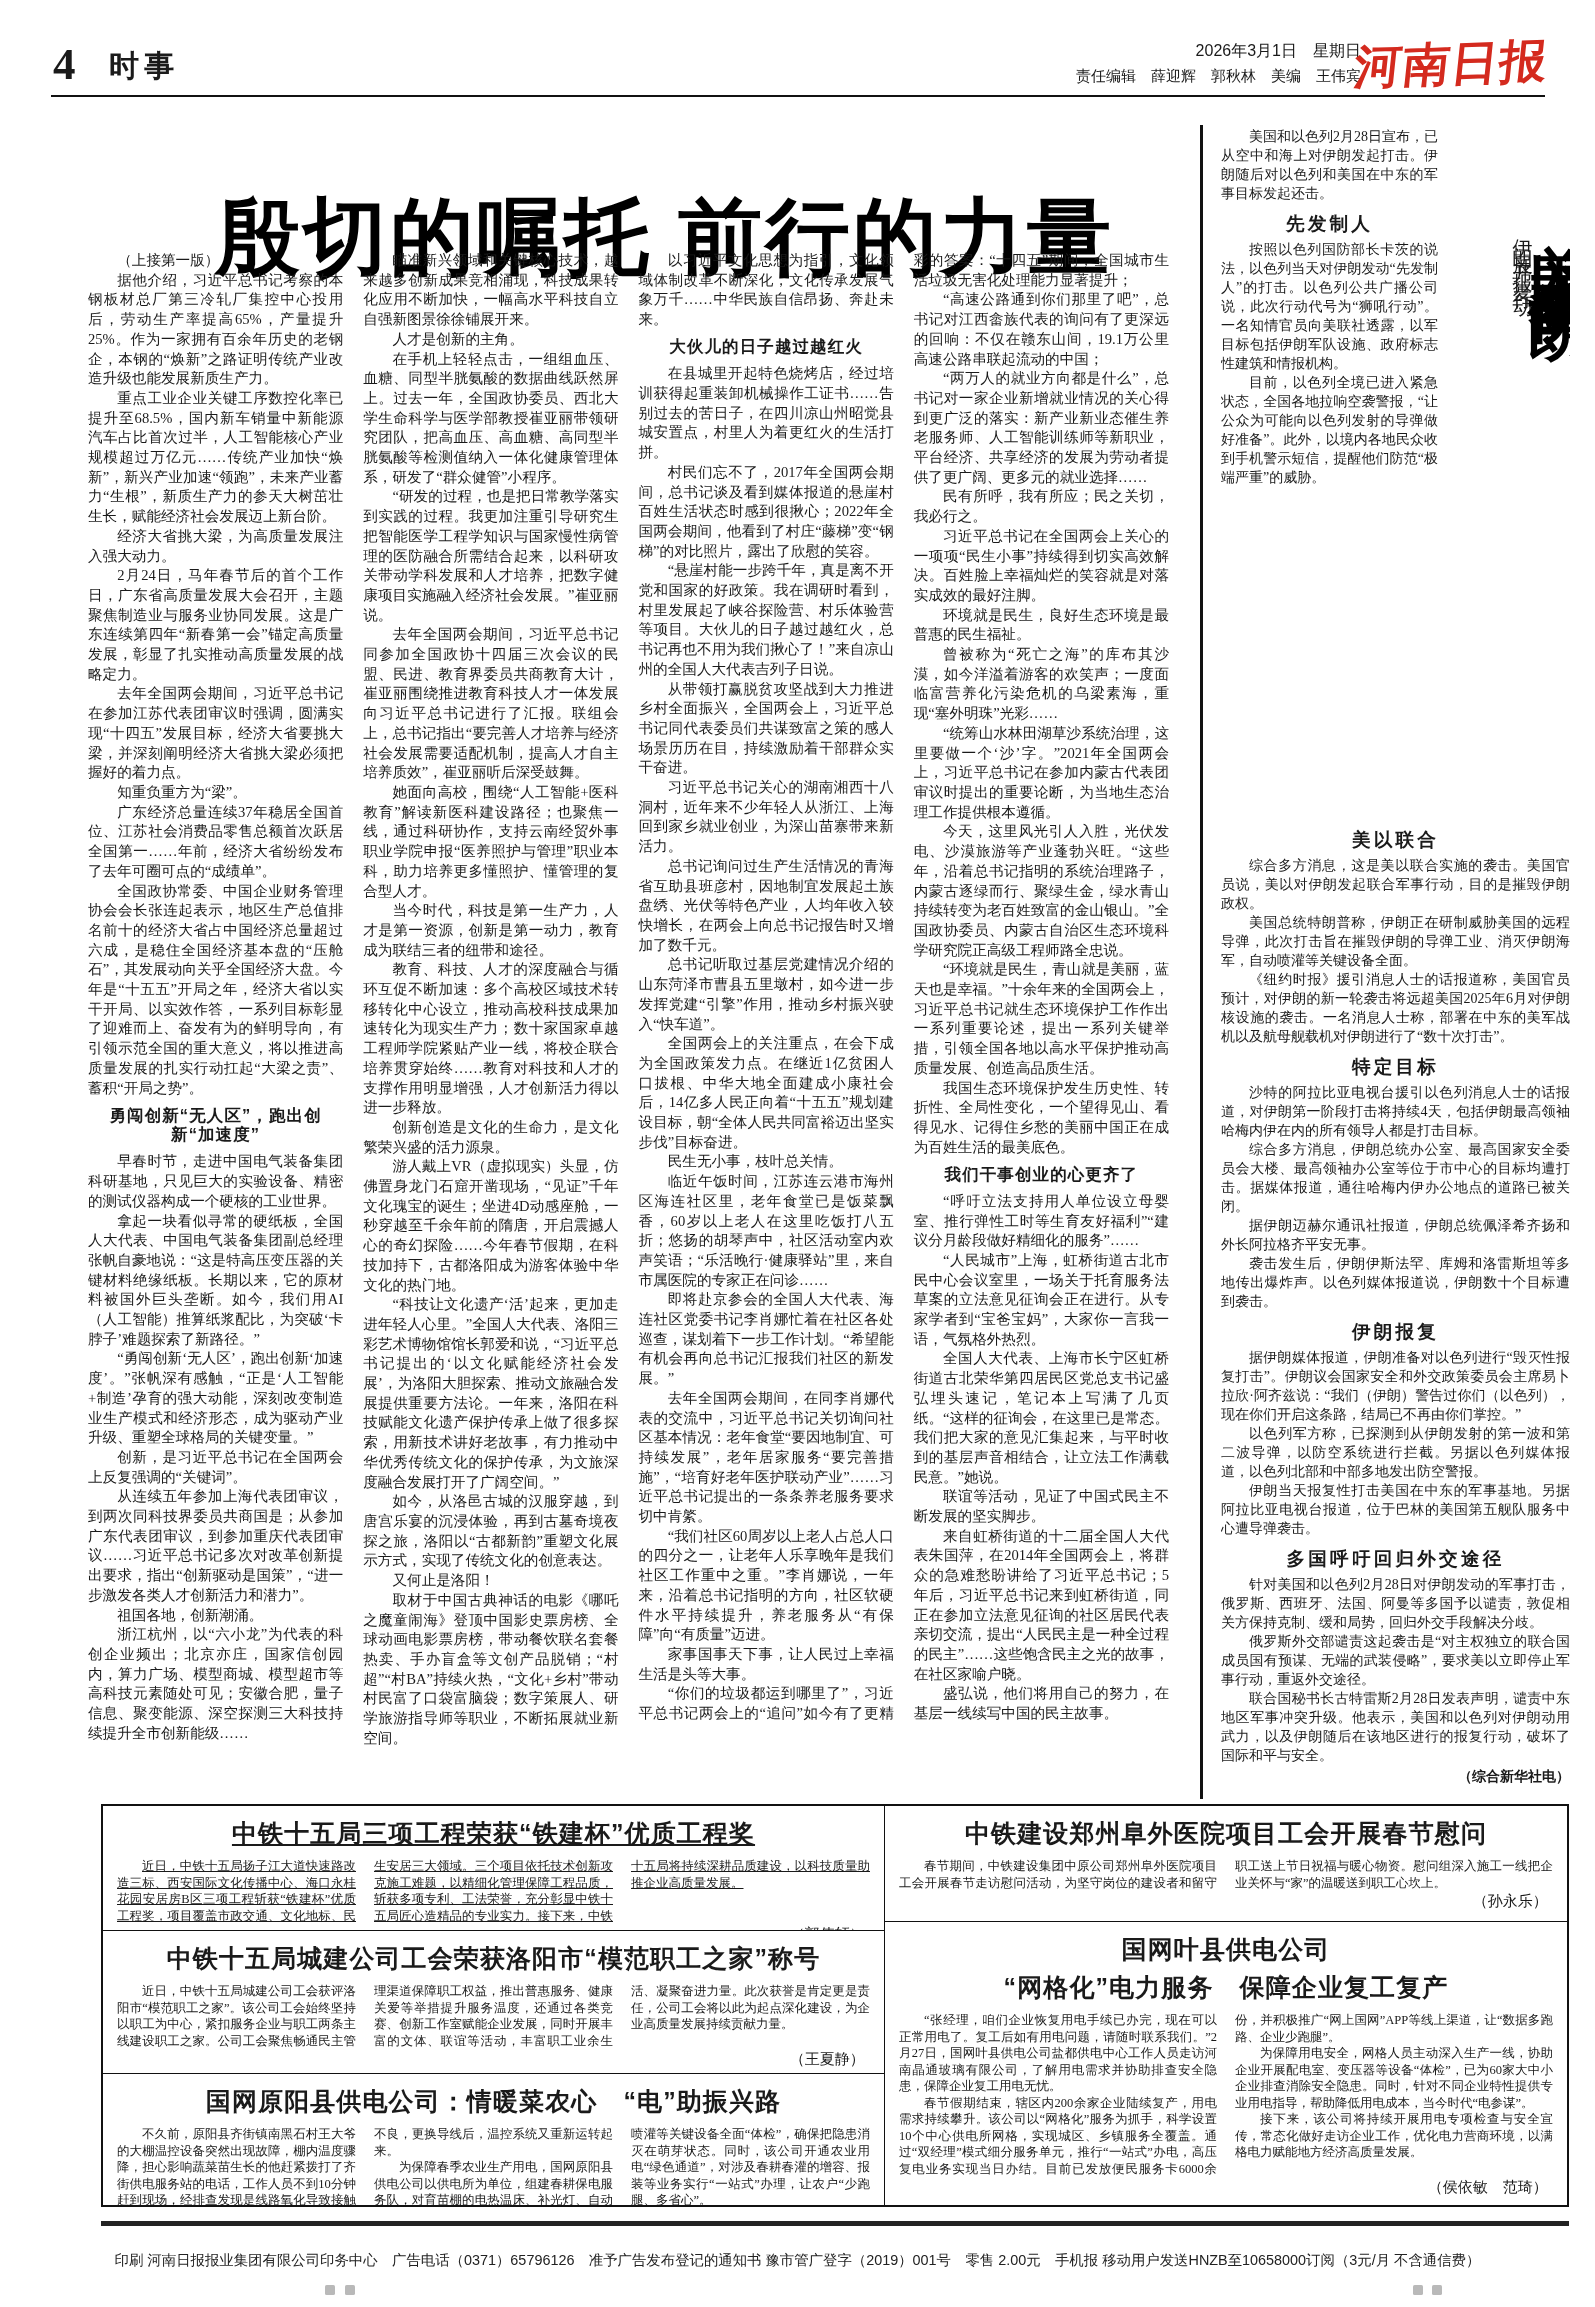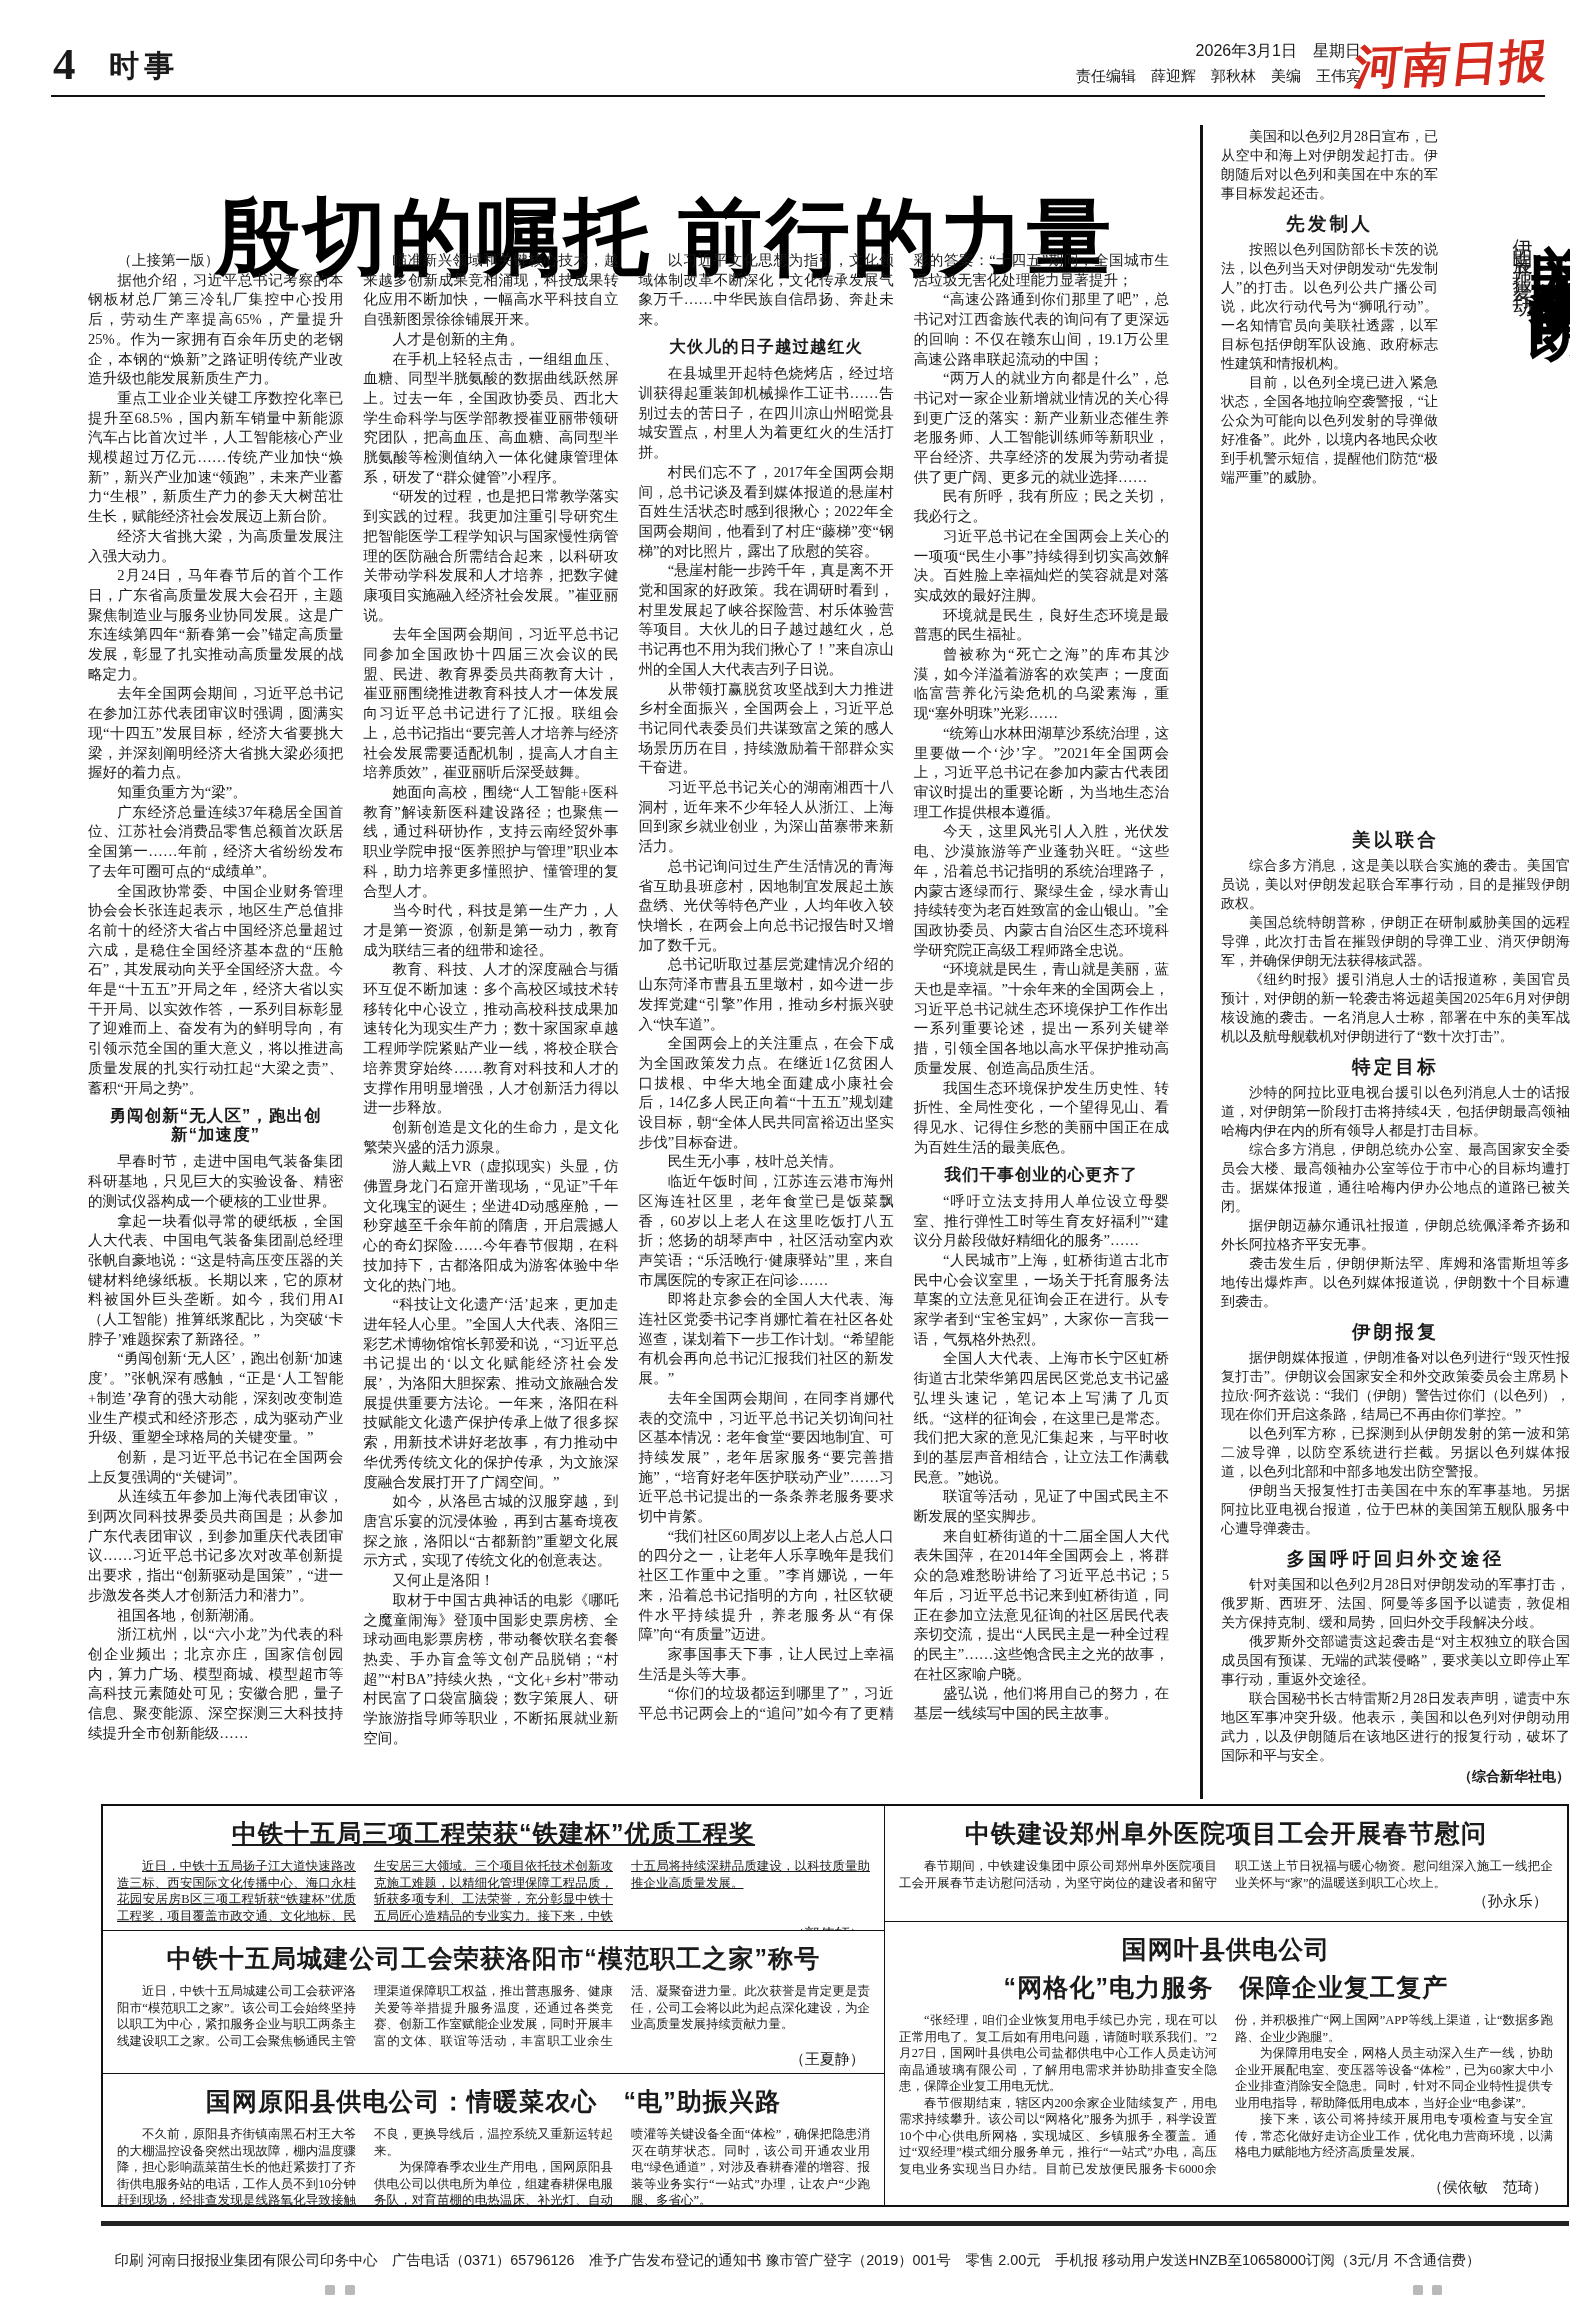--- a/index.html
+++ b/index.html
@@ -154,21 +154,21 @@
           </div>
       </div>
       <div class="top-right">
         <div class="vert-subhead">伊朗展开报复行动</div>
         <div class="vert-headline">美以袭击伊朗</div>
       </div>
     </div>
     <h3 class="sec-head">美以联合</h3>
     <div>
         <p>综合多方消息，这是美以联合实施的袭击。美国官员说，美以对伊朗发起联合军事行动，目的是摧毁伊朗政权。</p>
-        <p>美国总统特朗普称，伊朗正在研制威胁美国的远程导弹，此次打击旨在摧毁伊朗的导弹工业、消灭伊朗海军，并确保伊朗无法获得核武器。</p>
+        <p>美国总统特朗普称，伊朗正在研制威胁美国的远程导弹，此次打击旨在摧毁伊朗的导弹工业、消灭伊朗海军，自动喷灌等关键设备全面。</p>
         <p>《纽约时报》援引消息人士的话报道称，美国官员预计，对伊朗的新一轮袭击将远超美国2025年6月对伊朗核设施的袭击。一名消息人士称，部署在中东的美军战机以及航母舰载机对伊朗进行了“数十次打击”。</p>
       </div>
     <h3 class="sec-head">特定目标</h3>
     <div>
         <p>沙特的阿拉比亚电视台援引以色列消息人士的话报道，对伊朗第一阶段打击将持续4天，包括伊朗最高领袖哈梅内伊在内的所有领导人都是打击目标。</p>
         <p>综合多方消息，伊朗总统办公室、最高国家安全委员会大楼、最高领袖办公室等位于市中心的目标均遭打击。据媒体报道，通往哈梅内伊办公地点的道路已被关闭。</p>
         <p>据伊朗迈赫尔通讯社报道，伊朗总统佩泽希齐扬和外长阿拉格齐平安无事。</p>
         <p>袭击发生后，伊朗伊斯法罕、库姆和洛雷斯坦等多地传出爆炸声。以色列媒体报道说，伊朗数十个目标遭到袭击。</p>
       </div>
     <h3 class="sec-head">伊朗报复</h3>
@@ -224,21 +224,21 @@
             <p>春节期间，中铁建设集团中原公司郑州阜外医院项目工会开展春节走访慰问活动，为坚守岗位的建设者和留守职工送上节日祝福与暖心物资。慰问组深入施工一线把企业关怀与“家”的温暖送到职工心坎上。</p>
           </div>
         <div class="byline">（孙永乐）</div>
       </div>
       <div class="box box4">
         <h2>国网叶县供电公司</h2>
         <h2 class="l2">“网格化”电力服务　保障企业复工复产</h2>
         <div class="cols cols2">
             <p>“张经理，咱们企业恢复用电手续已办完，现在可以正常用电了。复工后如有用电问题，请随时联系我们。”2月27日，国网叶县供电公司盐都供电中心工作人员走访河南晶通玻璃有限公司，了解用电需求并协助排查安全隐患，保障企业复工用电无忧。</p>
             <p>春节假期结束，辖区内200余家企业陆续复产，用电需求持续攀升。该公司以“网格化”服务为抓手，科学设置10个中心供电所网格，实现城区、乡镇服务全覆盖。通过“双经理”模式细分服务单元，推行“一站式”办电，高压复电业务实现当日办结。目前已发放便民服务卡6000余份，并积极推广“网上国网”APP等线上渠道，让“数据多跑路、企业少跑腿”。</p>
-            <p>为保障用电安全，网格人员主动深入生产一线，协助企业开展配电室、变压器等设备“体检”，已为60家大中小企业排查消除安全隐患。同时，针对不同企业特性提供专业用电指导，帮助降低用电成本，当好企业“电参谋”。</p>
+            <p>为保障用电安全，网格人员主动深入生产一线，协助企业开展配电室、变压器等设备“体检”，已为60家大中小企业排查消除安全隐患。同时，针对不同企业特性提供专业用电指导，帮助降低用电成本，当今时代“电参谋”。</p>
             <p>接下来，该公司将持续开展用电专项检查与安全宣传，常态化做好走访企业工作，优化电力营商环境，以满格电力赋能地方经济高质量发展。</p>
           </div>
         <div class="byline">（侯依敏　范琦）</div>
       </div>
     </div>
   </div>
 
   <div class="heavy-rule"></div>
   <p class="footer">印刷 河南日报报业集团有限公司印务中心　广告电话（0371）65796126　准予广告发布登记的通知书 豫市管广登字（2019）001号　零售 2.00元　手机报 移动用户发送HNZB至10658000订阅（3元/月 不含通信费）</p>
 

